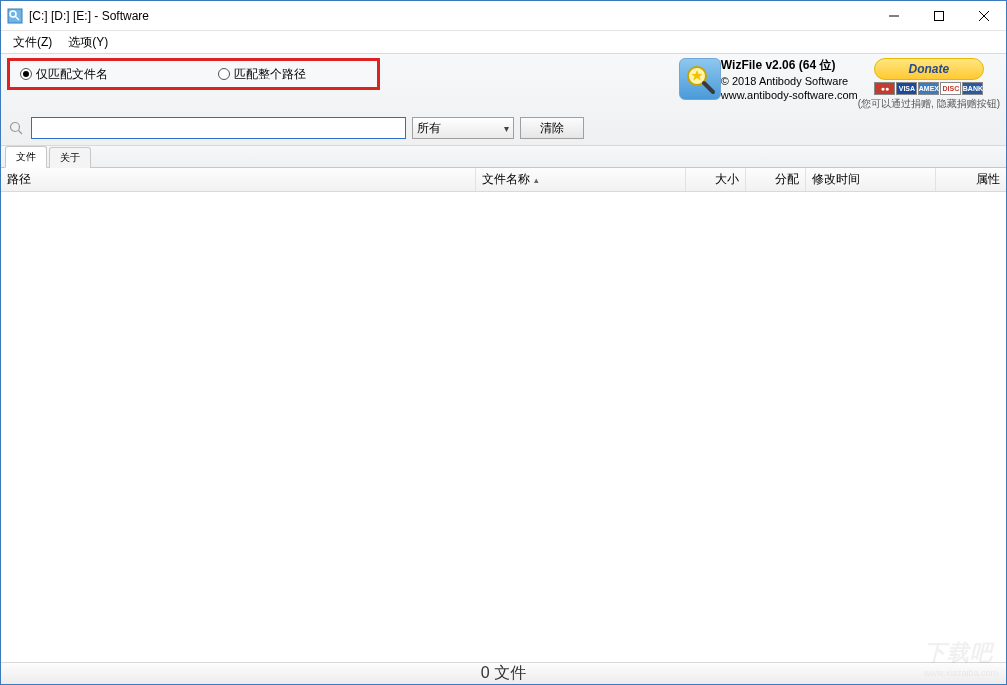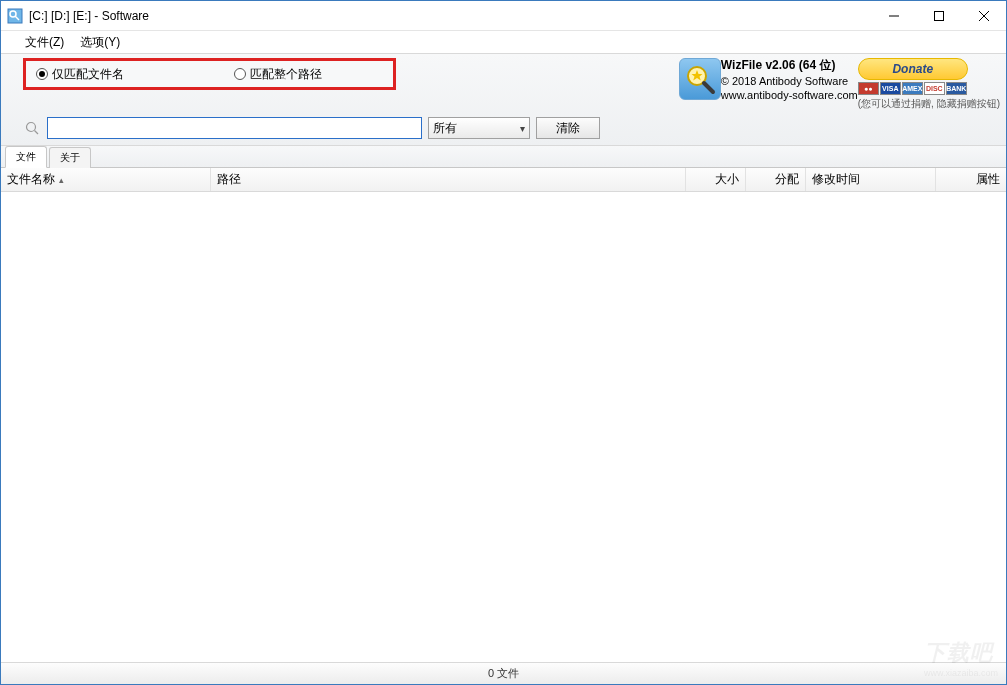--- a/index.html
+++ b/index.html
@@ -8,36 +8,36 @@
 
   
   .titlebar { height: 30px; background: #fff; display: flex; align-items: center; padding: 0 0 0 6px; border-bottom: 1px solid #e5e5e5; }
   .titlebar .app-icon { width: 16px; height: 16px; margin-right: 6px; display:flex; align-items:center; justify-content:center; }
   .titlebar .title { flex: 0 0 auto; color: #000; font-size: 12px; }
   .titlebar .spacer { flex: 1; }
   .win-btns { display: flex; height: 100%; }
   .win-btn { width: 45px; height: 29px; display: flex; align-items: center; justify-content: center; color: #222; }
 
   
-  .menubar { height: 22px; display: flex; align-items: center; padding: 0 16px; background: #fff; }
+  .menubar { height: 22px; display: flex; align-items: center; padding: 0 4px; background: #fff; }
   .menu-item { padding: 2px 8px; cursor: default; }
 
   
-  .toolbar { background: linear-gradient(#f7f8f9,#eef0f2); padding: 4px 6px 6px 22px; border-top: 1px solid #d9d9d9; border-bottom: 1px solid #d9d9d9; position: relative; }
+  .toolbar { background: linear-gradient(#f7f8f9,#eef0f2); padding: 4px 6px 6px 6px; border-top: 1px solid #d9d9d9; border-bottom: 1px solid #d9d9d9; position: relative; }
   .top-row { display: flex; align-items: flex-start; justify-content: space-between; }
   .radio-box { border: 3px solid #d22; padding: 6px 10px; display: flex; gap: 110px; align-items: center; width: 373px; height: 32px; background: #f7f8f9; }
   .radio-item { display: flex; align-items: center; gap: 4px; font-size: 12px; }
   .radio-dot { width: 12px; height: 12px; border: 1px solid #555; border-radius: 50%; display:flex; align-items:center; justify-content:center; background:#fff;}
   .radio-dot.sel::after { content:""; width:6px; height:6px; background:#000; border-radius:50%; display:block; }
 
   .right-info { display: flex; align-items: flex-start; }
   .info-icon { width: 42px; height: 42px; background: linear-gradient(#8ec7f0,#4a9ad8); border-radius: 6px; border: 1px solid #6fa8d6; position: relative; display:flex; align-items:center; justify-content:center; }
   .info-text { font-size: 11px; line-height: 1.3; }
   .info-text .t1 { font-weight: bold; font-size: 12px; }
-  .donate-area { display:flex; flex-direction:column; align-items:flex-start; gap:2px; }
+  .donate-area { display:flex; flex-direction:column; align-items:center; gap:2px; }
   .donate-btn { width: 110px; height: 22px; background: linear-gradient(#ffe680,#ffc933); border: 1px solid #e6b800; border-radius: 11px; font-weight: bold; font-style: italic; color: #2a4a8a; display:flex; align-items:center; justify-content:center; font-size:12px; }
   .cc-row { display:flex; gap:1px; }
   .cc { width:21px; height:13px; border:1px solid #888; font-size:7px; display:flex; align-items:center; justify-content:center; color:#fff; font-weight:bold;}
   .hint { font-size: 10px; color: #555; }
 
   .search-row { display: flex; align-items: center; gap: 6px; margin-top: 6px; }
   .mag { width: 18px; height: 18px; display:flex; align-items:center; justify-content:center; color:#888; }
   .search-input { flex: 0 0 375px; height: 22px; border: 1px solid #2a6fc9; background: #fff; padding: 0 4px; outline:none; font-size:12px; }
   .combo { width: 102px; height: 22px; border: 1px solid #a0a0a0; background: linear-gradient(#fff,#eaeaea); display:flex; align-items:center; justify-content:space-between; padding: 0 4px; font-size:12px;}
   .combo .arrow { font-size: 10px; color:#444; }
@@ -56,21 +56,21 @@
   .col-path { flex: 1; }
   .col-size { width: 60px; justify-content:flex-end;text-align:right; }
   .col-alloc { width: 60px; justify-content:flex-end; }
   .col-mtime { width: 130px; }
   .col-attr { width: 70px; justify-content:flex-end; border-right:none; }
 
   
   .listbody { height: 518px; background:#fff; overflow:auto; }
 
   
-  .statusbar { position:absolute; bottom:0; left:0; right:0; height: 22px; border-top: 1px solid #d9d9d9; background: linear-gradient(#fdfdfd,#ececec); display:flex; align-items:center; justify-content:center; font-size:11px; color:#333; }
+  .statusbar { position:absolute; bottom:0; left:0; right:0; height: 22px; border-top: 1px solid #d9d9d9; background: linear-gradient(#fdfdfd,#ececec); display:flex; align-items:center; justify-content:center; font-size:16px; color:#333; }
 
   
   .watermark { position:absolute; right:8px; bottom:6px; font-size:22px; font-weight:bold; font-style:italic; color: rgba(0,0,0,0.06); letter-spacing:1px; pointer-events:none; }
   .watermark small { display:block; font-size:9px; text-align:right; font-style:normal; font-weight:normal; letter-spacing:0;}
 </style>
 </head>
 <body>
 
 <div class="titlebar">
   <span class="app-icon">
@@ -162,22 +162,22 @@
     <div class="btn">清除</div>
   </div>
 </div>
 
 <div class="tabbar">
   <div class="tab active">文件</div>
   <div class="tab">关于</div>
 </div>
 
 <div class="colhead">
+  <div class="col col-path">路径</div>
   <div class="col col-name sort">文件名称</div>
-  <div class="col col-path">路径</div>
   <div class="col col-size">大小</div>
   <div class="col col-alloc">分配</div>
   <div class="col col-mtime">修改时间</div>
   <div class="col col-attr">属性</div>
 </div>
 
 <div class="listbody"></div>
 
 <div class="statusbar">
   <span>0 文件</span>

